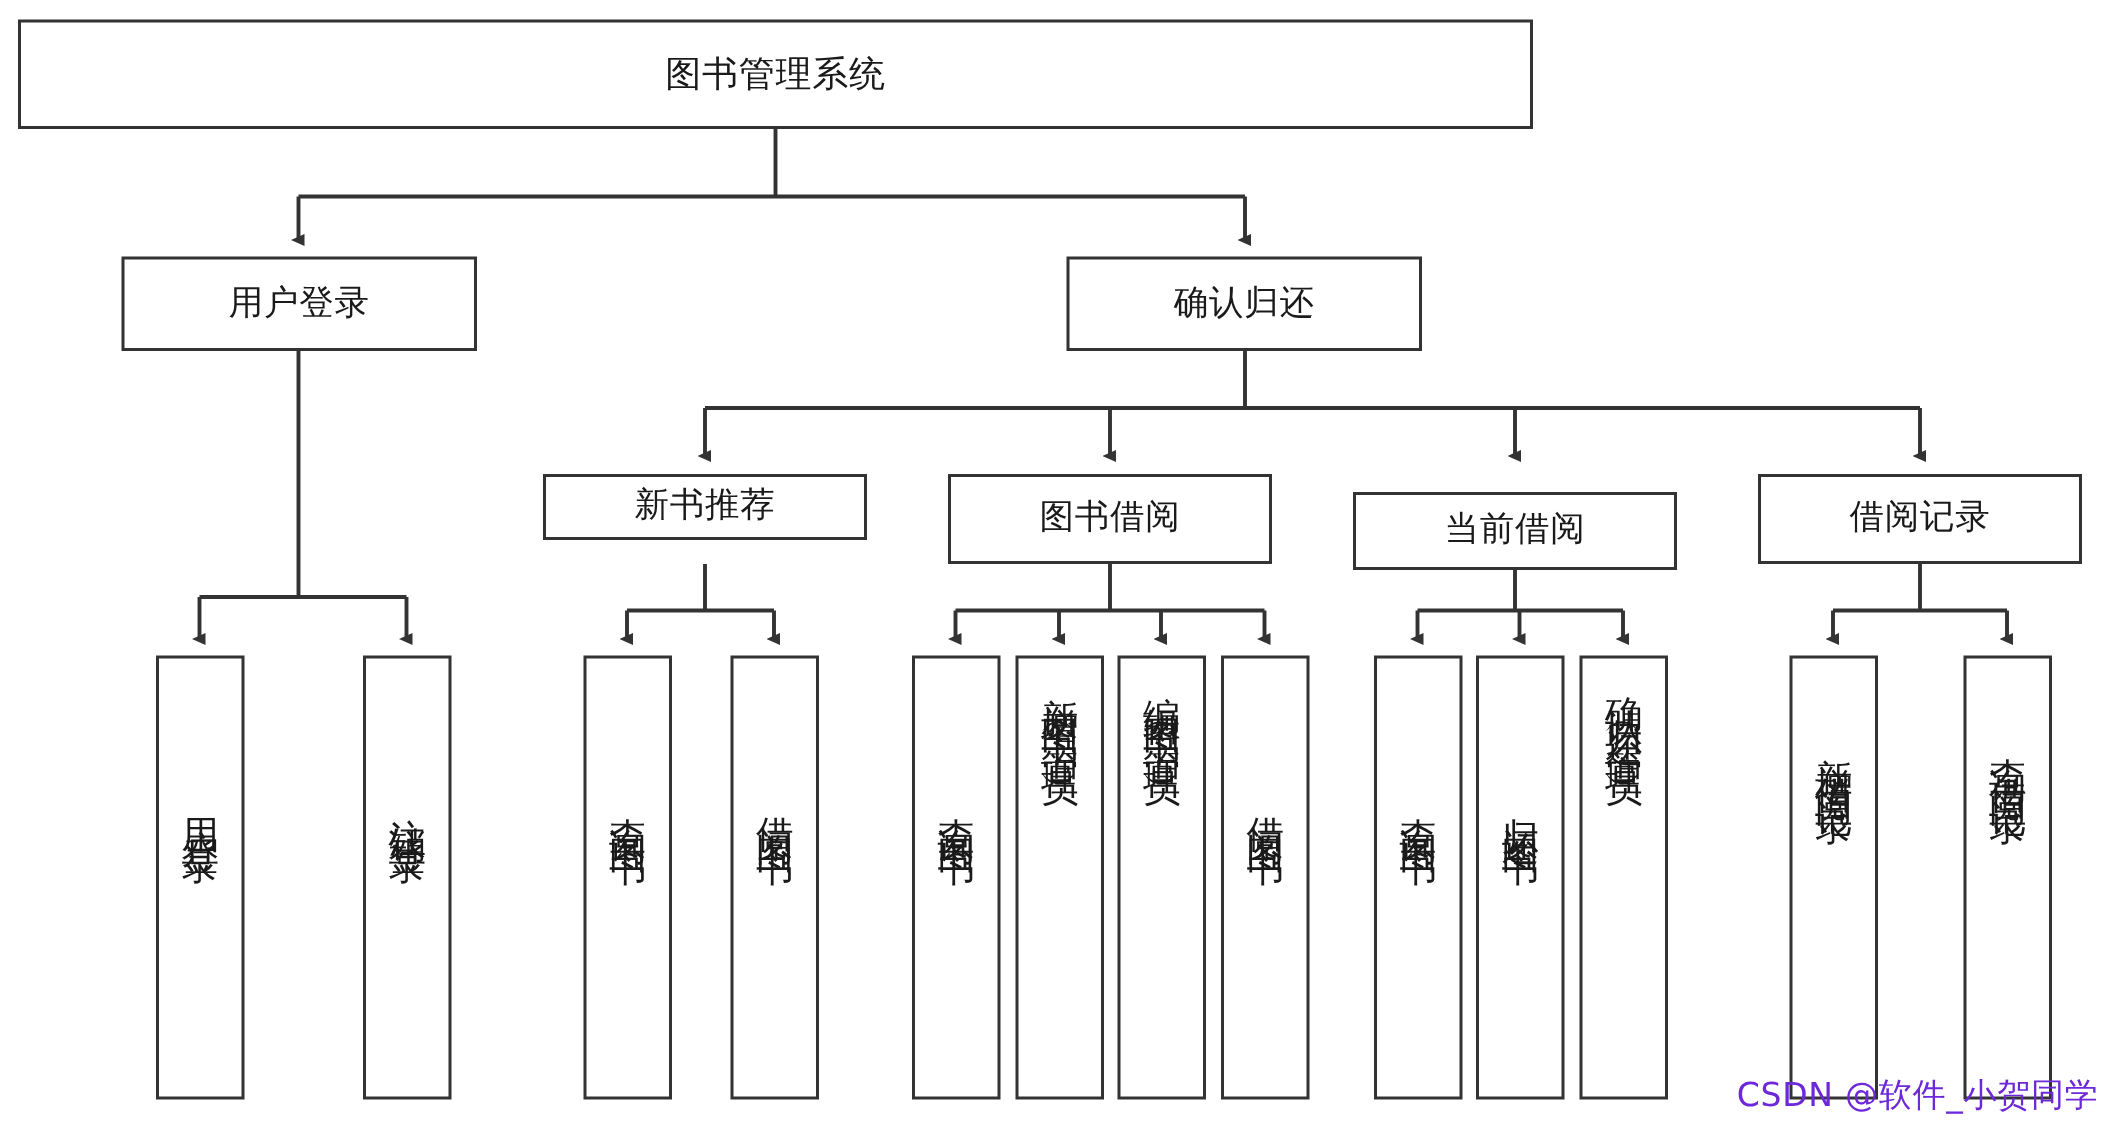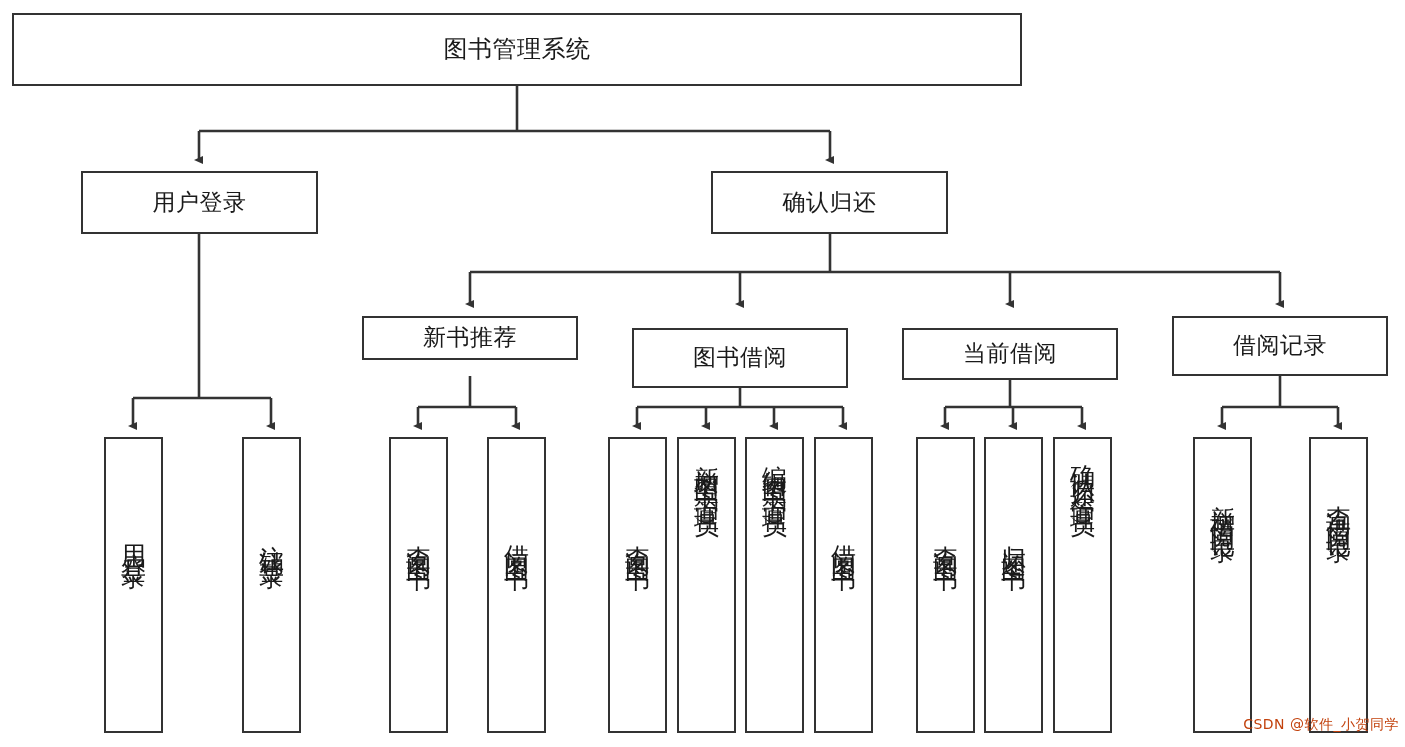--- a/index.html
+++ b/index.html
@@ -66,23 +66,23 @@
   }
   .node.vert.tall-pad {
     padding-top: 46px;
   }
   .node.vert.mid-pad {
     padding-top: 86px;
   }
   #watermark {
     position: absolute;
     right: 6px;
-    bottom: 13px;
-    font-size: 14px;
-    color: #c2410c;
+    bottom: 2px;
+    font-size: 22px;
+    color: #6d28d9;
     letter-spacing: 0.5px;
     white-space: nowrap;
     font-family: "DejaVu Sans", "Liberation Sans", sans-serif;
   }
 </style>
 </head>
 <body>
 
 <div id="diagram-root">
 
@@ -145,21 +145,21 @@
   </div>
 
   <div class="node horiz" style="left:711px; top:171px; width:237px; height:63px;">
     <span class="label">确认归还</span>
   </div>
 
   <div class="node horiz" style="left:362px; top:316px; width:216px; height:44px;">
     <span class="label">新书推荐</span>
   </div>
 
-  <div class="node horiz" style="left:632px; top:316px; width:216px; height:60px;margin-top:12px;">
+  <div class="node horiz" style="left:632px; top:316px; width:216px; height:60px;">
     <span class="label">图书借阅</span>
   </div>
 
   <div class="node horiz" style="left:902px; top:328px; width:216px; height:52px;">
     <span class="label">当前借阅</span>
   </div>
 
   <div class="node horiz" style="left:1172px; top:316px; width:216px; height:60px;">
     <span class="label">借阅记录</span>
   </div>

